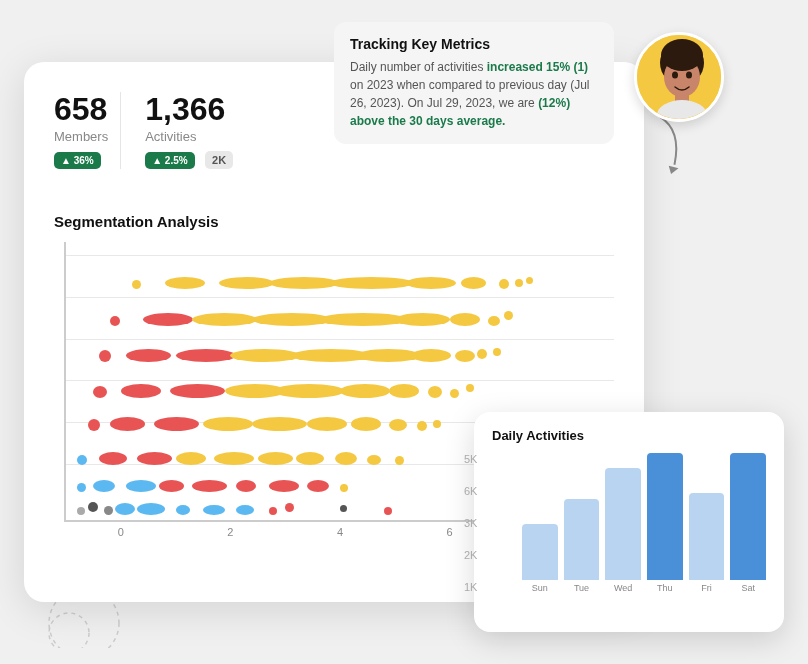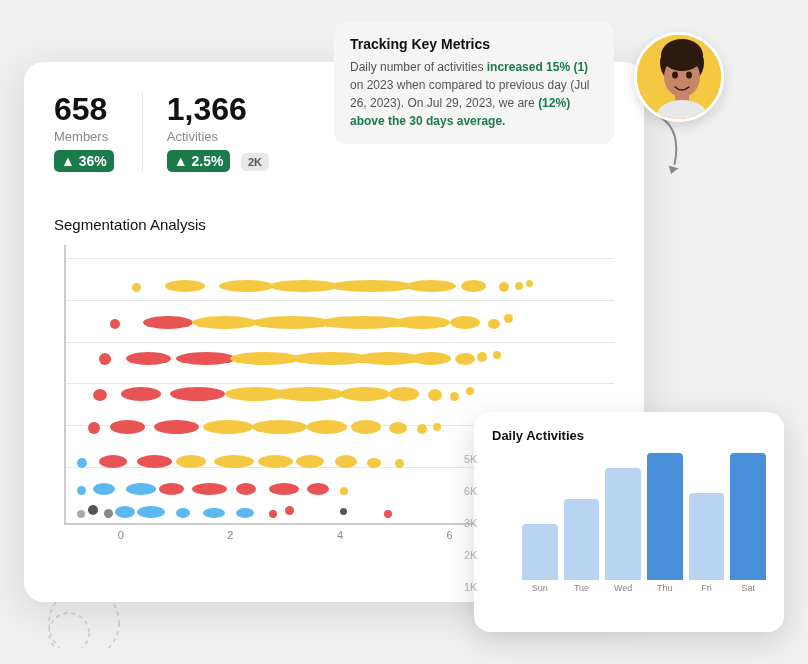--- a/index.html
+++ b/index.html
@@ -62,21 +62,21 @@
 
     
     .metrics-row {
       display: flex;
       align-items: flex-start;
       gap: 0;
       margin-bottom: 20px;
     }
 
     .metric-block {
-      padding-right: 28px;
+      padding-right: 12px;
       border-right: 1px solid #e5e5e5;
       margin-right: 24px;
     }
     .metric-block:last-of-type {
       border-right: none;
     }
 
     .metric-value {
       font-size: 32px;
       font-weight: 700;
@@ -90,21 +90,21 @@
       margin-top: 2px;
       margin-bottom: 6px;
     }
 
     .badge {
       display: inline-flex;
       align-items: center;
       gap: 3px;
       background: #1a7a4a;
       color: #fff;
-      font-size: 14px;
+      font-size: 10px;
       font-weight: 600;
       padding: 3px 7px;
       border-radius: 5px;
     }
 
     .badge-gray {
       display: inline-flex;
       align-items: center;
       background: #e8e8e8;
       color: #555;
@@ -157,21 +157,21 @@
     }
 
     .right-tracking {
       width: 290px;
       flex-shrink: 0;
     }
 
     
     .section-title {
       font-size: 15px;
-      font-weight: 400;
+      font-weight: 700;
       color: #111;
       margin-bottom: 12px;
     }
 
     
     .scatter-area {
       position: relative;
       height: 280px;
       border-left: 2px solid #ccc;
       border-bottom: 2px solid #ccc;

